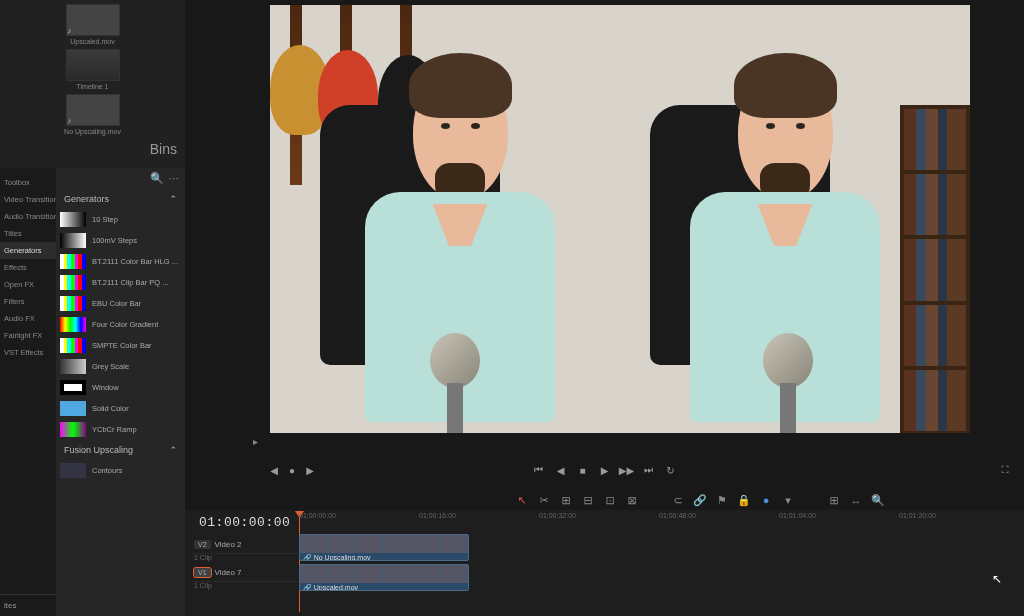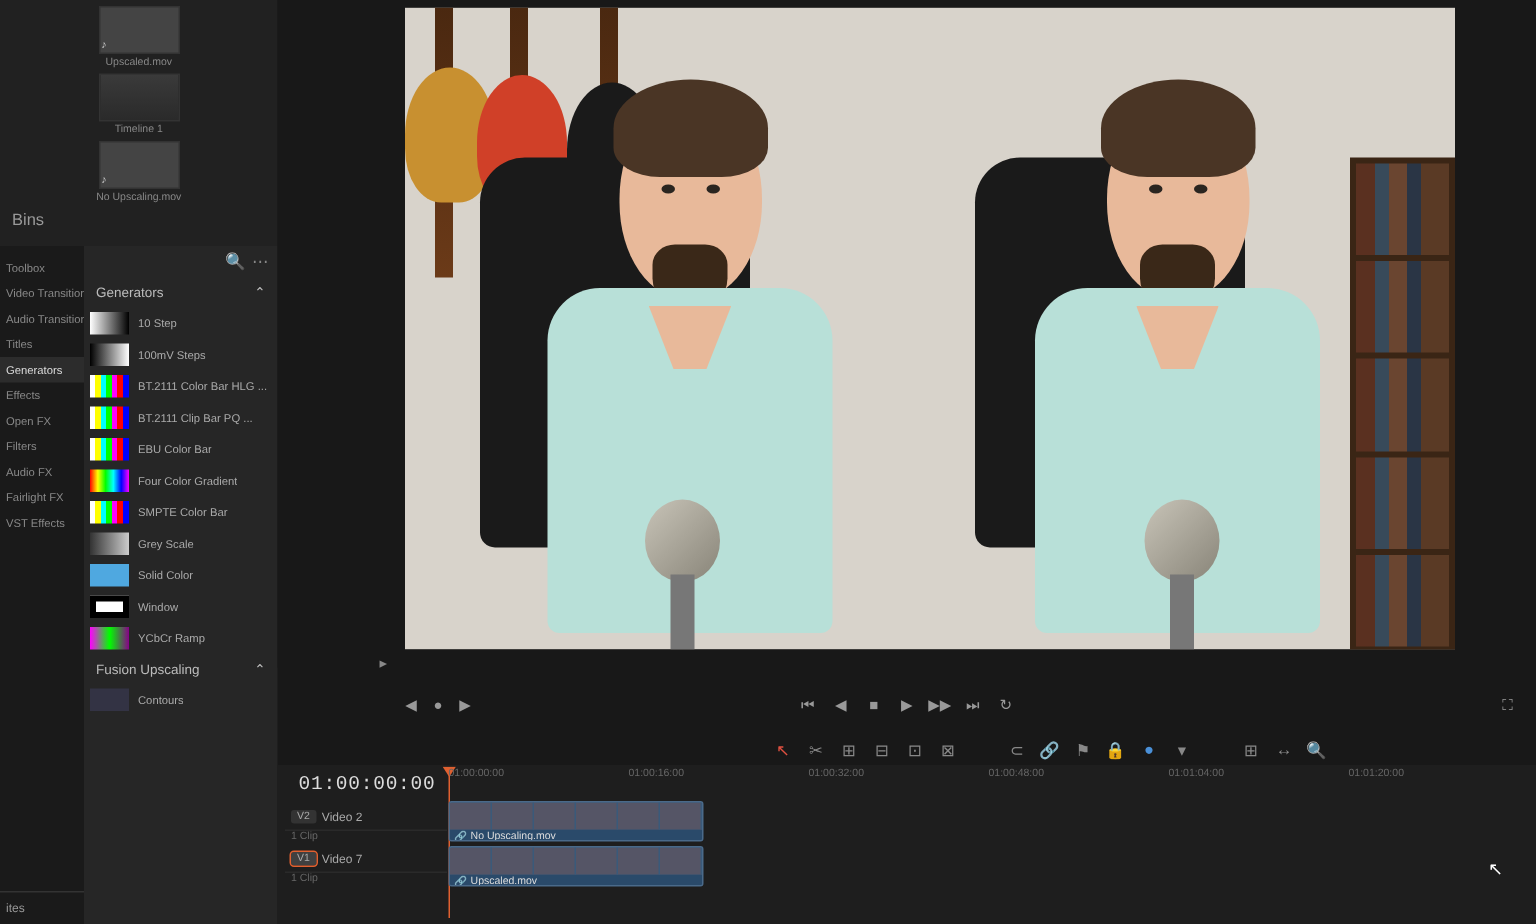--- a/index.html
+++ b/index.html
@@ -7,21 +7,21 @@
 
 
 .left-panel { position: absolute; left: 0; top: 0; width: 185px; height: 616px; background: #212121; display: flex; flex-direction: column; }
 .media-pool { height: 130px; padding: 4px 0; display: flex; flex-direction: column; align-items: center; }
 .media-thumb-wrap { width: 130px; text-align: center; margin-bottom: 4px; }
 .media-thumb { width: 54px; height: 32px; background: #444; border: 1px solid #333; margin: 0 auto 2px; position: relative; }
 .media-thumb.timeline-thumb { background: linear-gradient(180deg, #3a3a3a 0%, #2a2a2a 100%); }
 .media-thumb .audio-icon { position: absolute; bottom: 1px; left: 1px; font-size: 7px; color: #ccc; }
 .media-label { font-size: 7px; color: #888; }
 
-.filter-section { padding: 8px 8px; font-size: 11px; color: #999; }
+.filter-section { padding: 8px 8px; font-size: 14px; color: #999; text-align: right; }
 .filter-item { padding: 3px 0; }
 
 .toolbox-section { flex: 1; display: flex; overflow: hidden; }
 .categories { width: 56px; background: #1a1a1a; padding-top: 6px; }
 .cat-item { padding: 4px 4px; font-size: 7.5px; color: #888; cursor: pointer; white-space: nowrap; overflow: hidden; }
 .cat-item.active { background: #2c2c2c; color: #ddd; }
 
 .generators-col { flex: 1; background: #262626; display: flex; flex-direction: column; }
 .search-row { display: flex; justify-content: flex-end; gap: 4px; padding: 4px 6px; color: #888; font-size: 11px; }
 .gen-header { padding: 5px 8px; font-size: 9px; color: #bbb; display: flex; justify-content: space-between; align-items: center; cursor: pointer; }
@@ -179,26 +179,26 @@
           </div>
           <div class="gen-item">
             <div class="gen-swatch swatch-bars"></div>
             <div class="gen-label">SMPTE Color Bar</div>
           </div>
           <div class="gen-item">
             <div class="gen-swatch swatch-grey"></div>
             <div class="gen-label">Grey Scale</div>
           </div>
           <div class="gen-item">
+            <div class="gen-swatch swatch-window"></div>
+            <div class="gen-label">Window</div>
+          </div>
+          <div class="gen-item">
             <div class="gen-swatch swatch-solid"></div>
             <div class="gen-label">Solid Color</div>
-          </div>
-          <div class="gen-item">
-            <div class="gen-swatch swatch-window"></div>
-            <div class="gen-label">Window</div>
           </div>
           <div class="gen-item">
             <div class="gen-swatch swatch-ycocg"></div>
             <div class="gen-label">YCbCr Ramp</div>
           </div>
         </div>
       <div class="gen-header">
         <span>Fusion Upscaling</span>
         <span>⌃</span>
       </div>

